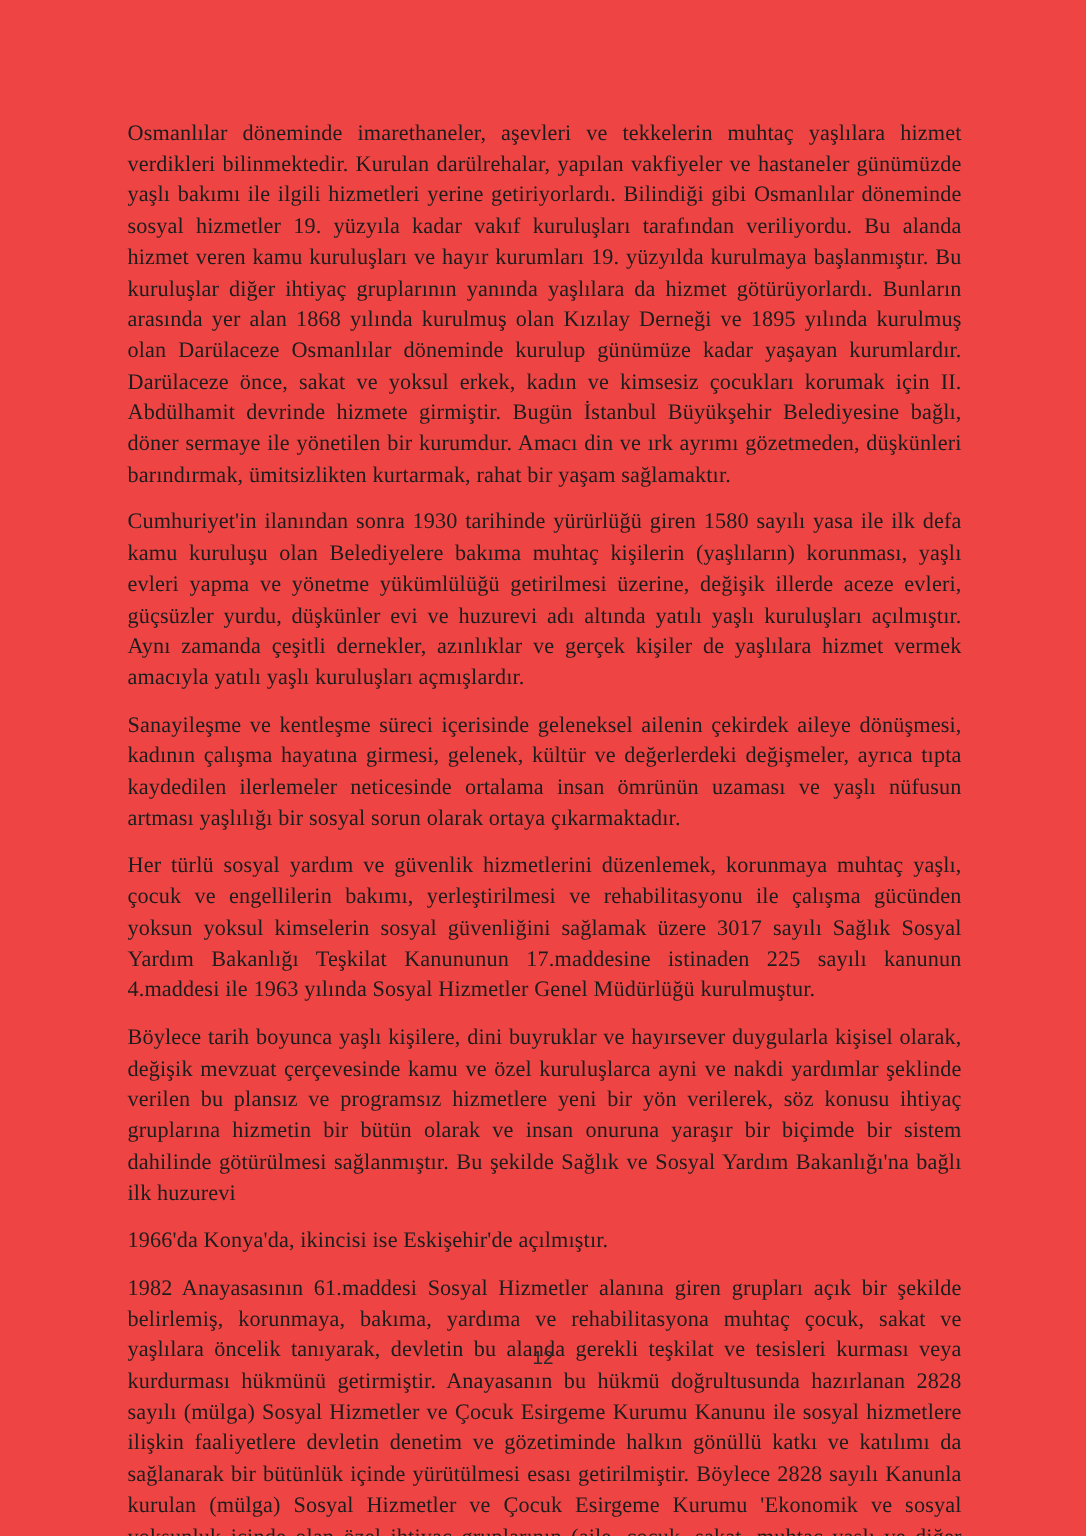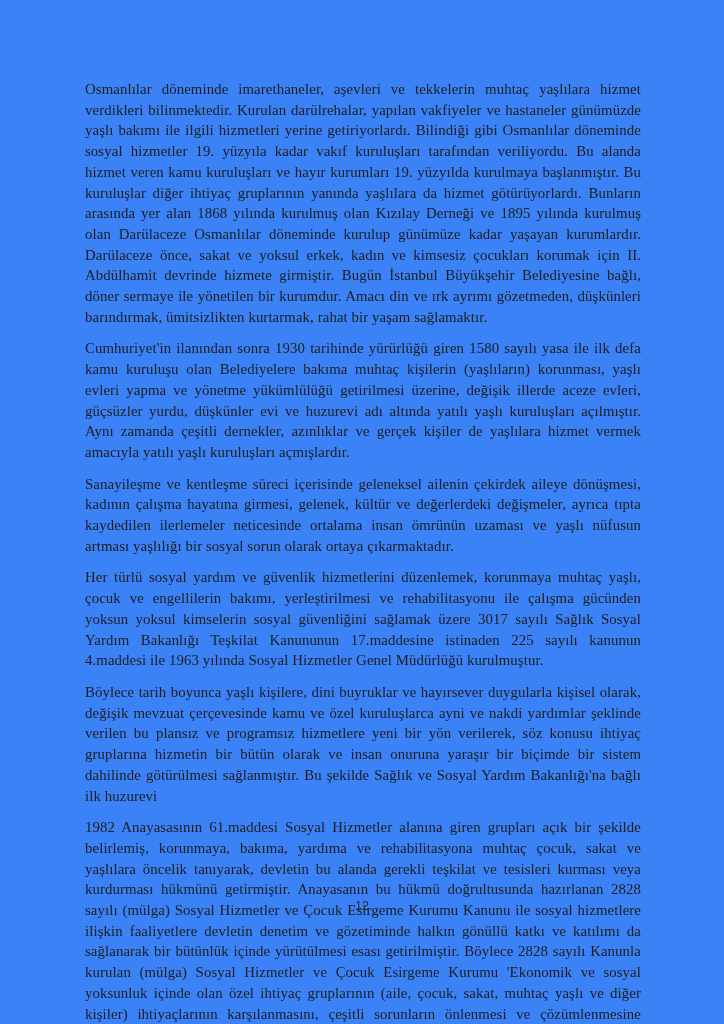--- a/index.html
+++ b/index.html
@@ -5,21 +5,21 @@
   html, body {
     margin: 0;
     padding: 0;
     background: #e8e8e8;
   }
   .page {
     position: relative;
     width: 724px;
     height: 1024px;
     margin: 0 auto;
-    background: #3b82f6;
+    background: #ef4444;
     overflow: hidden;
     font-family: "Liberation Serif", serif;
     color: #1d1d1d;
   }
   .content {
     position: absolute;
     left: 85px;
     top: 79px;
     width: 556px;
   }
@@ -62,20 +62,21 @@
 
 
     <p class="para">Cumhuriyet'in ilanından sonra 1930 tarihinde yürürlüğü giren 1580 sayılı yasa ile ilk defa kamu kuruluşu olan Belediyelere bakıma muhtaç kişilerin (yaşlıların) korunması, yaşlı evleri yapma ve yönetme yükümlülüğü getirilmesi üzerine, değişik illerde aceze evleri, güçsüzler yurdu, düşkünler evi ve huzurevi adı altında yatılı yaşlı kuruluşları açılmıştır. Aynı zamanda çeşitli dernekler, azınlıklar ve gerçek kişiler de yaşlılara hizmet vermek amacıyla yatılı yaşlı kuruluşları açmışlardır.</p>
 
     <p class="para">Sanayileşme ve kentleşme süreci içerisinde geleneksel ailenin çekirdek aileye dönüşmesi, kadının çalışma hayatına girmesi, gelenek, kültür ve değerlerdeki değişmeler, ayrıca tıpta kaydedilen ilerlemeler neticesinde ortalama insan ömrünün uzaması ve yaşlı nüfusun artması yaşlılığı bir sosyal sorun olarak ortaya çıkarmaktadır.</p>
 
     <p class="para">Her türlü sosyal yardım ve güvenlik hizmetlerini düzenlemek, korunmaya muhtaç yaşlı, çocuk ve engellilerin bakımı, yerleştirilmesi ve rehabilitasyonu ile çalışma gücünden yoksun yoksul kimselerin sosyal güvenliğini sağlamak üzere 3017 sayılı Sağlık Sosyal Yardım Bakanlığı Teşkilat Kanununun 17.maddesine istinaden 225 sayılı kanunun 4.maddesi ile 1963 yılında Sosyal Hizmetler Genel Müdürlüğü kurulmuştur.</p>
 
     <p class="para">Böylece tarih boyunca yaşlı kişilere, dini buyruklar ve hayırsever duygularla kişisel olarak, değişik mevzuat çerçevesinde kamu ve özel kuruluşlarca ayni ve nakdi yardımlar şeklinde verilen bu plansız ve programsız hizmetlere yeni bir yön verilerek, söz konusu ihtiyaç gruplarına hizmetin bir bütün olarak ve insan onuruna yaraşır bir biçimde bir sistem dahilinde götürülmesi sağlanmıştır. Bu şekilde Sağlık ve Sosyal Yardım Bakanlığı'na bağlı ilk huzurevi</p>
 
+    <p class="para">1966'da Konya'da, ikincisi ise Eskişehir'de açılmıştır.</p>
 
     <p class="para">1982 Anayasasının 61.maddesi Sosyal Hizmetler alanına giren grupları açık bir şekilde belirlemiş, korunmaya, bakıma, yardıma ve rehabilitasyona muhtaç çocuk, sakat ve yaşlılara öncelik tanıyarak, devletin bu alanda gerekli teşkilat ve tesisleri kurması veya kurdurması hükmünü getirmiştir. Anayasanın bu hükmü doğrultusunda hazırlanan 2828 sayılı (mülga) Sosyal Hizmetler ve Çocuk Esirgeme Kurumu Kanunu ile sosyal hizmetlere ilişkin faaliyetlere devletin denetim ve gözetiminde halkın gönüllü katkı ve katılımı da sağlanarak bir bütünlük içinde yürütülmesi esası getirilmiştir. Böylece 2828 sayılı Kanunla kurulan (mülga) Sosyal Hizmetler ve Çocuk Esirgeme Kurumu 'Ekonomik ve sosyal yoksunluk içinde olan özel ihtiyaç gruplarının (aile, çocuk, sakat, muhtaç yaşlı ve diğer kişiler) ihtiyaçlarının karşılanmasını, çeşitli sorunların önlenmesi ve çözümlenmesine yardımcı olunmasını, hayat standartlarının iyileştirilmesini amaçlayan sistemli ve programlı hizmetler bütünü olarak mahalli ve ulusal düzeyde planlama, yönetim ve denetleme' görevini üstlenmiştir.</p>
 
   </div>
 
   <div class="page-footer">
     <span class="page-number">12</span>
   </div>
 </div>
 

